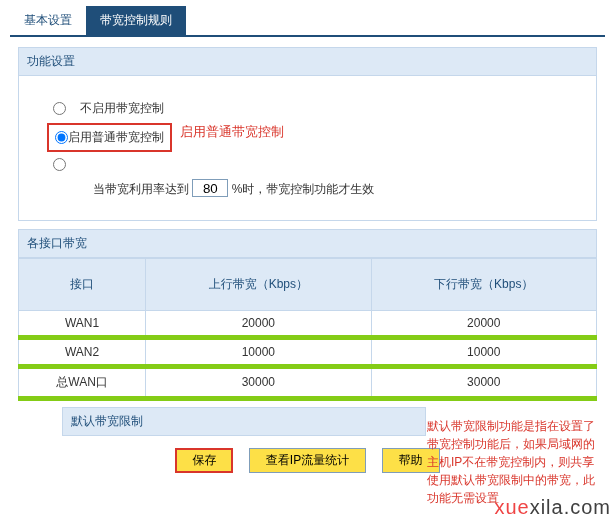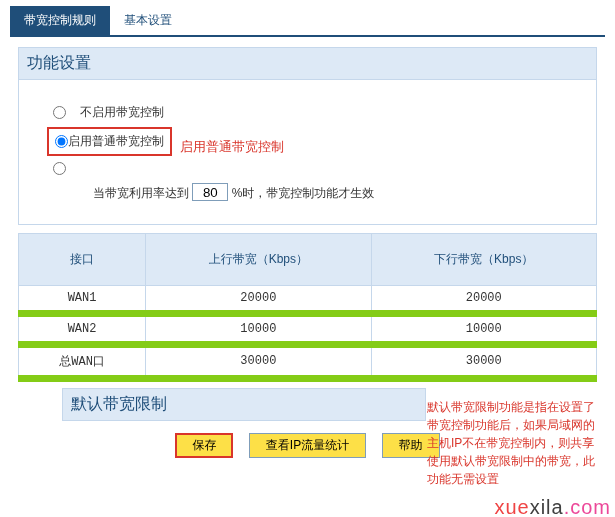--- a/index.html
+++ b/index.html
@@ -1,81 +1,82 @@
 <!DOCTYPE html>
 <html><head>
 <meta charset="utf-8">
 <style>
   * { box-sizing: border-box; margin: 0; padding: 0; }
   body { font-family: "SimSun", "宋体", sans-serif; font-size: 12px; color: #333; background: #fff; width: 615px; }
   .tabs { display: flex; border-bottom: 2px solid #1F4E79; margin: 6px 10px 0 10px; }
   .tab { padding: 6px 14px; cursor: pointer; color: #1F4E79; }
   .tab.active { background: #1F4E79; color: #fff; }
   .content { padding: 10px 18px; }
-  .section-header { background: #DDE9F6; color: #1F4E79; padding: 5px 8px; border: 1px solid #C5D7EB; font-size: 16px; }
+  .section-header { background: #DDE9F6; color: #1F4E79; padding: 5px 8px; border: 1px solid #C5D7EB; font-size: 12px; }
   .section-body { border: 1px solid #C5D7EB; border-top: none; padding: 18px 14px; margin-bottom: 8px; }
   .radio-row { display: flex; align-items: center; margin: 6px 0 6px 20px; }
   .radio-row input[type="radio"] { margin-right: 14px; }
   .radio-box { border: 2px solid #D9352B; display: inline-flex; align-items: center; padding: 4px 6px; margin-left: 14px; }
   .ann-red { color: #D9352B; font-size: 13px; margin-left: 8px; }
   .threshold-row { margin: 8px 0 4px 60px; }
   .threshold-row input { width: 36px; text-align: center; border: 1px solid #7F9DB9; height: 18px; }
   table.bw { width: 100%; border-collapse: collapse; }
   table.bw th { background: #DDE9F6; color: #1F4E79; font-weight: normal; padding: 17px; border: 1px solid #C5D7EB; text-align: center; }
-  table.bw td { padding: 5px; border-left: 1px solid #C5D7EB; border-right: 1px solid #C5D7EB; border-bottom: 7px solid #84cc16; text-align: center; font-family: Liberation Mono, monospace; }
+  table.bw td { padding: 5px; border-left: 1px solid #C5D7EB; border-right: 1px solid #C5D7EB; border-bottom: 5px solid #84cc16; text-align: center; }
   .limit-wrap { position: relative; margin-left: 44px; }
   .limit-table { width: 68%; border-collapse: collapse; }
   .limit-table th { background: #DDE9F6; color: #1F4E79; font-weight: normal; padding: 5px; border: 1px solid #C5D7EB; }
   .limit-table td { padding: 5px 8px; border: 1px solid #C5D7EB; }
   .limit-table input { width: 160px; border: 1px solid #7F9DB9; height: 18px; padding: 0 3px; }
   .limit-note { position: absolute; right: -6px; top: 10px; width: 176px; color: #D9352B; line-height: 1.5; font-size: 12px; }
   .buttons { text-align: center; margin: 12px 0 6px 0; }
   .btn { display: inline-block; border: 1px solid #7F9DB9; background: #fde047; padding: 3px 16px; margin: 0 6px; cursor: pointer; font-family: inherit; font-size: 12px; }
   .btn.save { border: 2px solid #D9352B; padding: 2px 15px; }
   .watermark { position: absolute; right: 4px; bottom: 4px; font-family: Arial, sans-serif; font-size: 20px; letter-spacing: 1px; }
   .wm1 { color: #ef4444; }
   .wm2 { color: #404040; }
-  .wm3 { color: #ec4899; }
+  .wm3 { color: #404040; }
   .page { position: relative; width: 615px; height: 517px; }
   .limit-header { width: 68%; }
 </style>
 </head>
 <body>
 <div class="page">
 
 <div class="tabs">
+  <div class="tab">基本设置</div>
   <div class="tab active">带宽控制规则</div>
-  <div class="tab">基本设置</div>
 </div>
 
 <div class="content">
 
   <div class="section-header">功能设置</div>
   <div class="section-body">
     <div class="radio-row">
       <input type="radio" name="bwmode" style="">
       <span>不启用带宽控制</span>
     </div>
-    <div style="display:flex;align-items:flex-end;">
+    <div style="display:flex;align-items:flex-start;">
       <span class="radio-box">
         <input type="radio" name="bwmode" checked="" style="">
         <span>启用普通带宽控制</span>
       </span>
       <span class="ann-red">启用普通带宽控制</span>
     </div>
     <div class="radio-row">
       <input type="radio" name="bwmode" style="">
     </div>
     <div class="threshold-row">
       <span>当带宽利用率达到</span>
       <input type="text" value="80" style="">
       <span>%时，带宽控制功能才生效</span>
     </div>
   </div>
 
+  <div class="section-header">各接口带宽</div>
   <table class="bw">
     <tbody>
           <tr>
       <th style="width:22%">接口</th>
       <th style="width:39%">上行带宽（Kbps）</th>
       <th style="width:39%">下行带宽（Kbps）</th>
     </tr>
     <tr>
       <td>WAN1</td>
       <td>20000</td>

